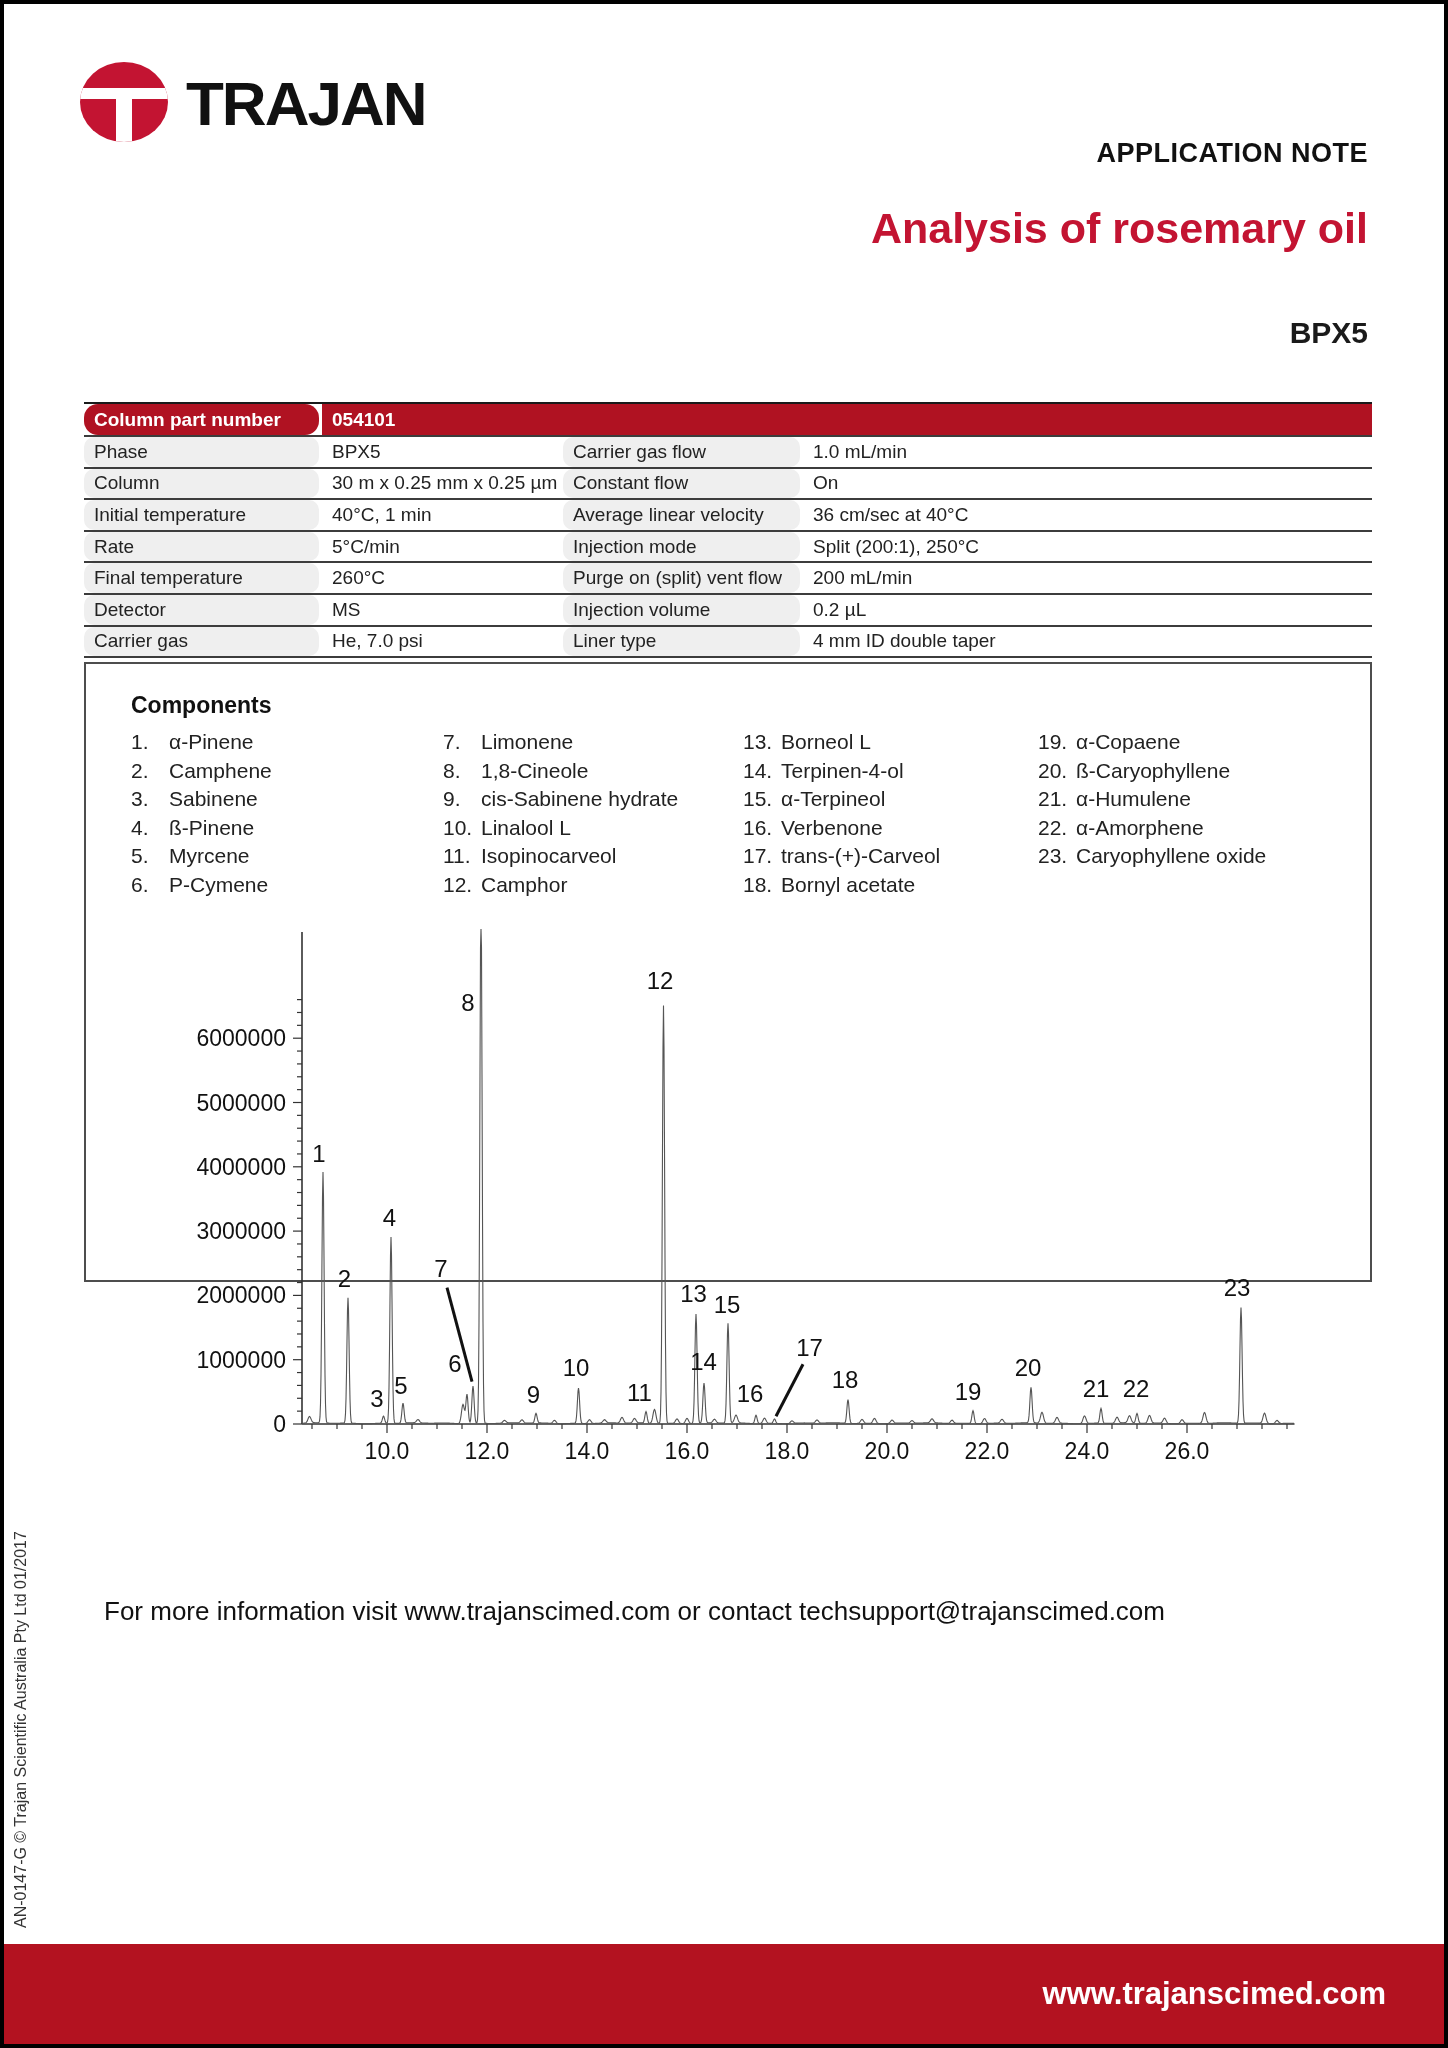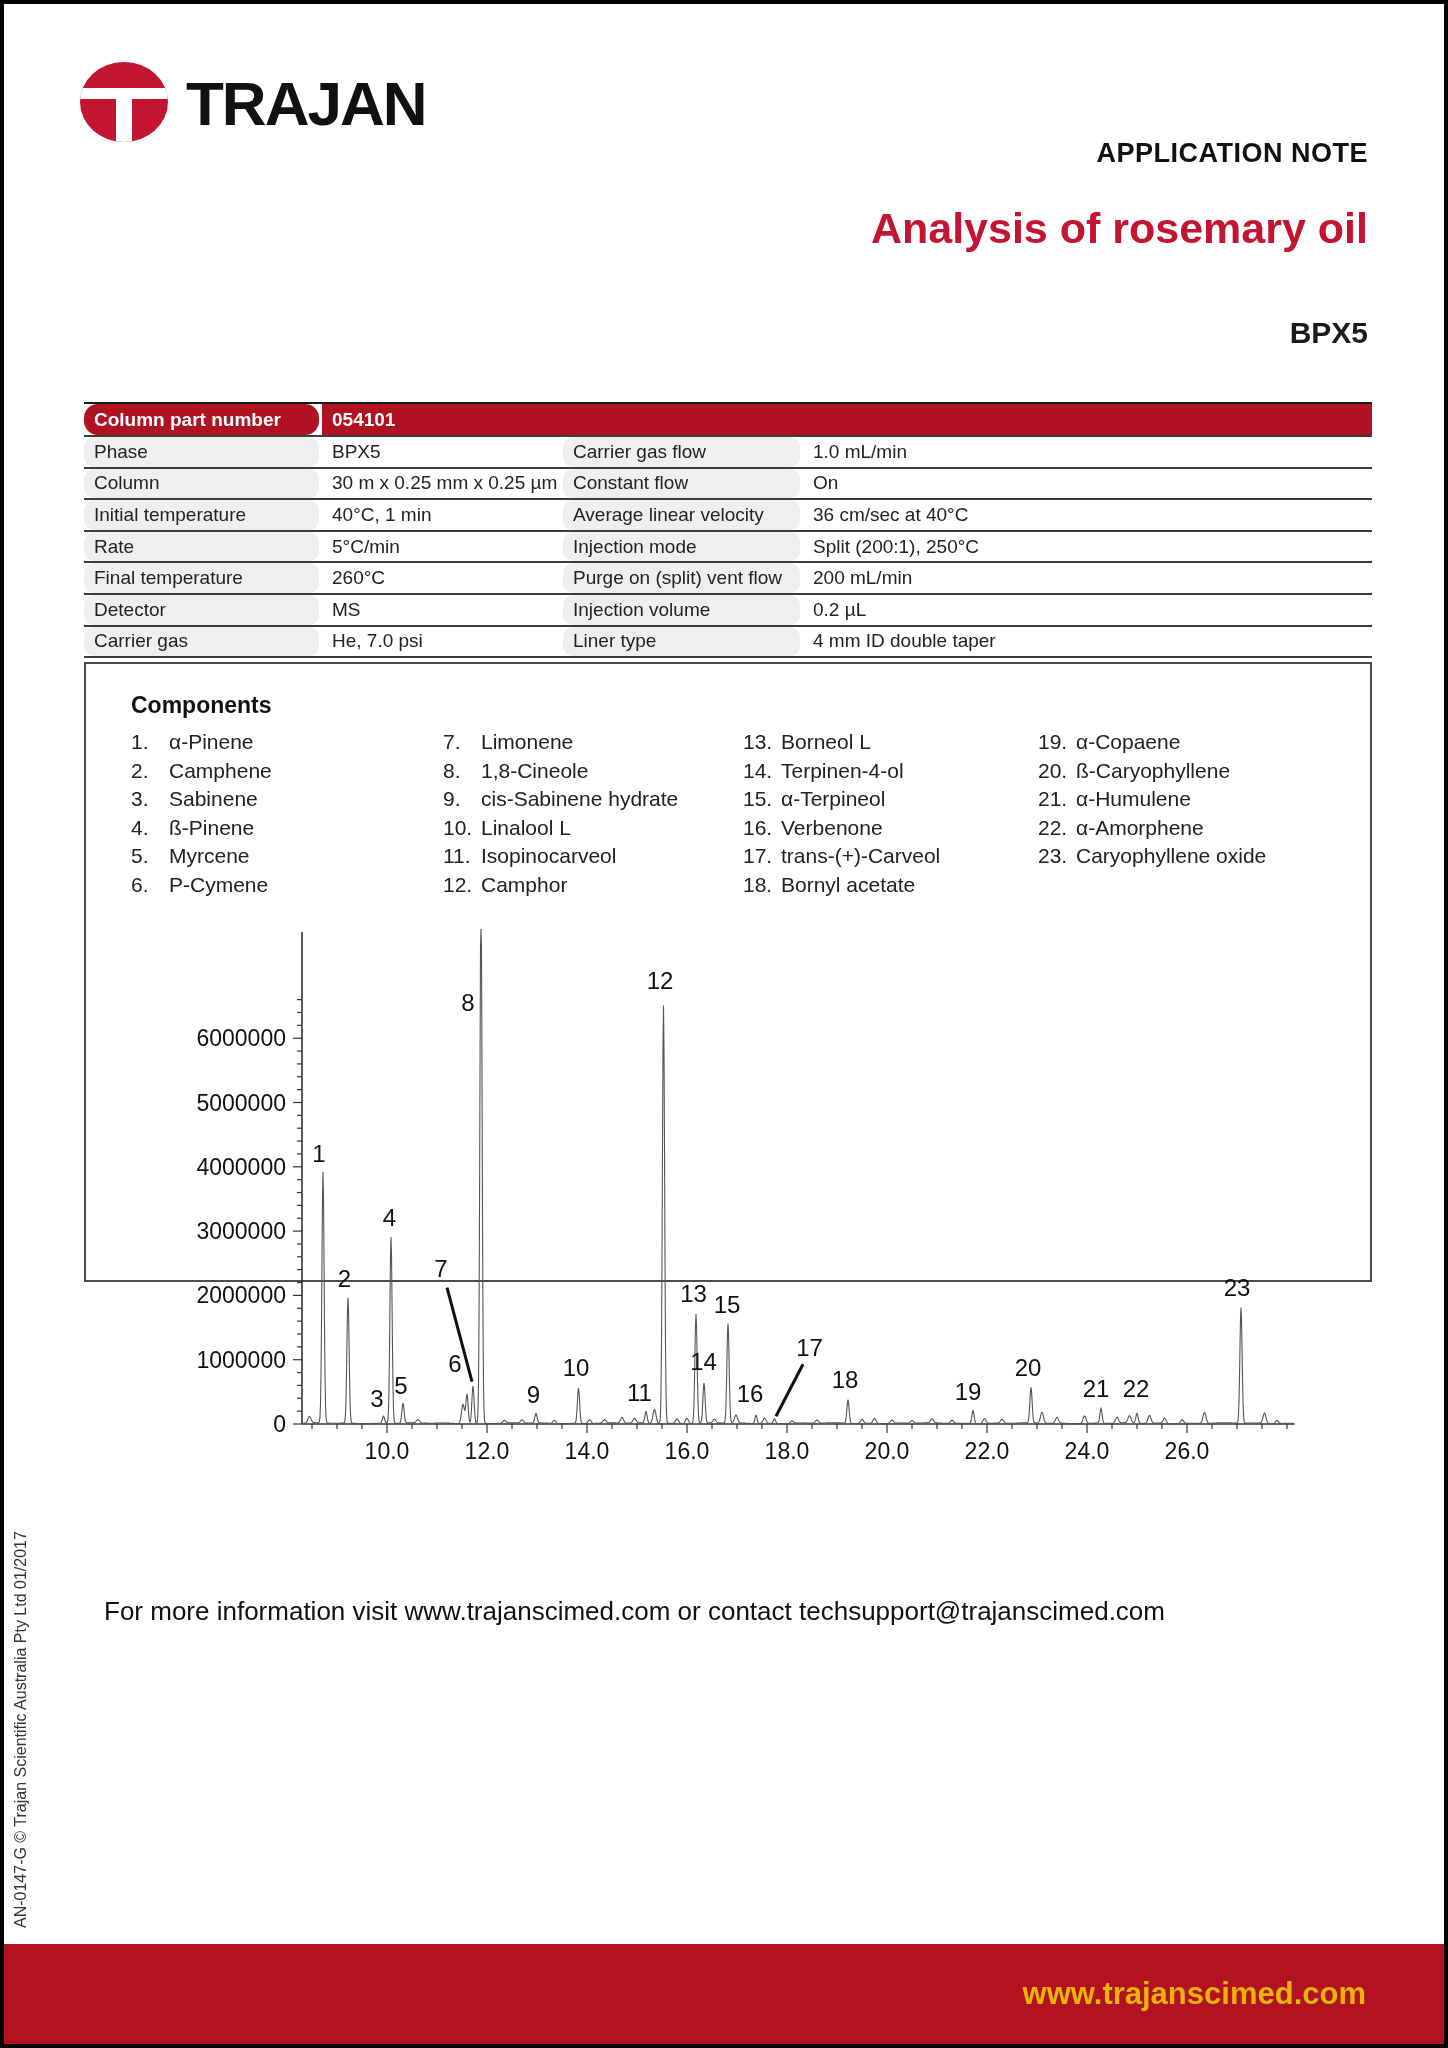--- a/index.html
+++ b/index.html
@@ -65,21 +65,21 @@
     position:absolute;left:26px;top:1906px;width:0;height:0;
   }
   .side-note span{
     display:inline-block;transform:rotate(-90deg);transform-origin:0 100%;
     white-space:nowrap;font-size:16px;color:#333;
   }
   .bottom-bar{
     position:absolute;left:0;right:0;bottom:0;height:100px;background:#B31220;
     display:flex;align-items:center;justify-content:flex-end;
   }
-  .bottom-bar .url{color:#eab308;font-weight:700;font-size:31px;padding-right:78px;}
+  .bottom-bar .url{color:#ffffff;font-weight:700;font-size:31px;padding-right:58px;}
   text{font-family:"Liberation Sans", sans-serif;}
 </style>
 </head>
 <body>
 
 <div class="page">
 
   <div class="logo-wrap">
     <div class="logo-oval">
       <div class="bar"></div>

